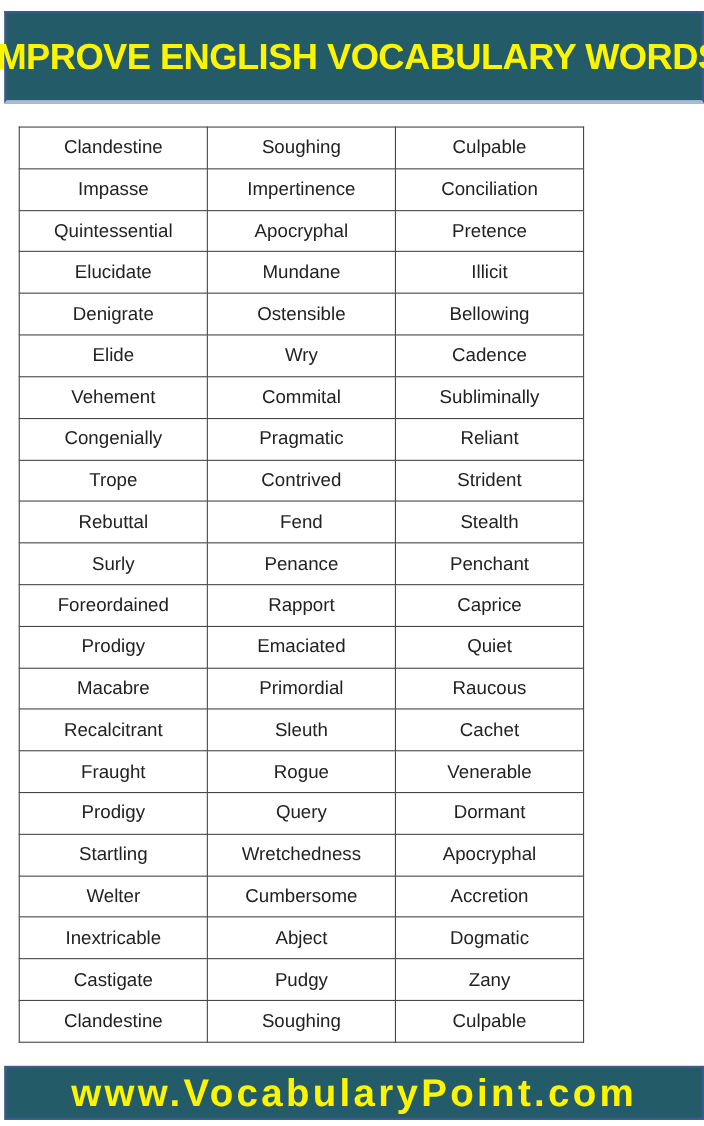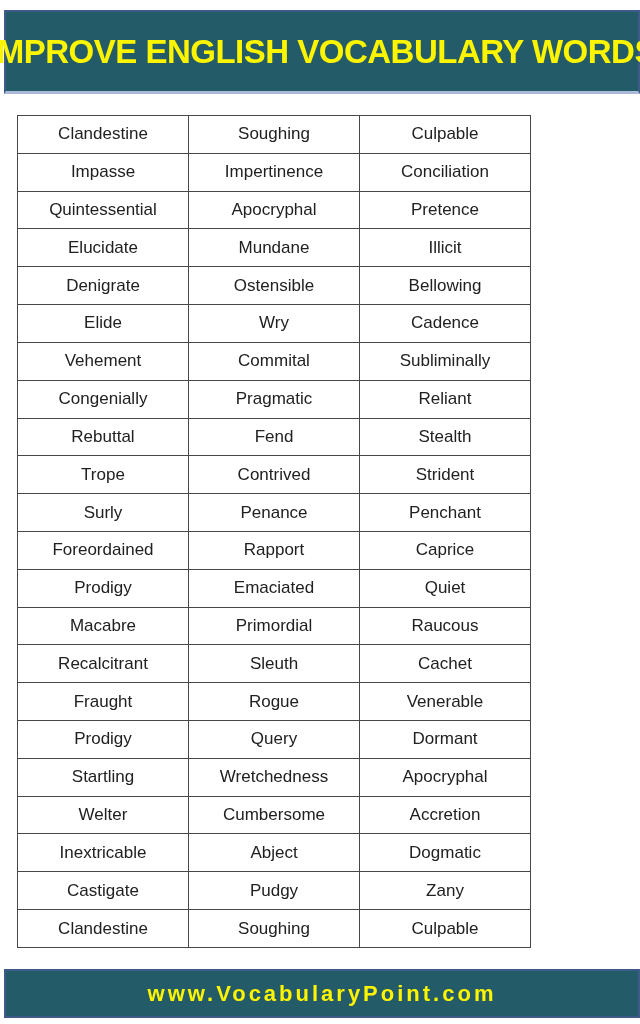--- a/index.html
+++ b/index.html
@@ -68,21 +68,21 @@
     height: 49px;
     background: #245b69;
     border: 2px solid #3e5a89;
     display: flex;
     align-items: center;
     justify-content: center;
     box-sizing: border-box;
   }
   .footer .url {
     color: #fdf400;
-    font-size: 22px;
+    font-size: 35px;
     font-weight: bold;
     letter-spacing: 3px;
     white-space: nowrap;
   }
 </style>
 </head>
 <body>
 
 <div class="page">
 
@@ -126,30 +126,30 @@
           <td>Vehement</td>
           <td>Commital</td>
           <td>Subliminally</td>
         </tr>
         <tr>
           <td>Congenially</td>
           <td>Pragmatic</td>
           <td>Reliant</td>
         </tr>
         <tr>
+          <td>Trope</td>
+          <td>Contrived</td>
+          <td>Strident</td>
+        </tr>
+        <tr>
           <td>Rebuttal</td>
           <td>Fend</td>
           <td>Stealth</td>
         </tr>
         <tr>
-          <td>Trope</td>
-          <td>Contrived</td>
-          <td>Strident</td>
-        </tr>
-        <tr>
           <td>Surly</td>
           <td>Penance</td>
           <td>Penchant</td>
         </tr>
         <tr>
           <td>Foreordained</td>
           <td>Rapport</td>
           <td>Caprice</td>
         </tr>
         <tr>

